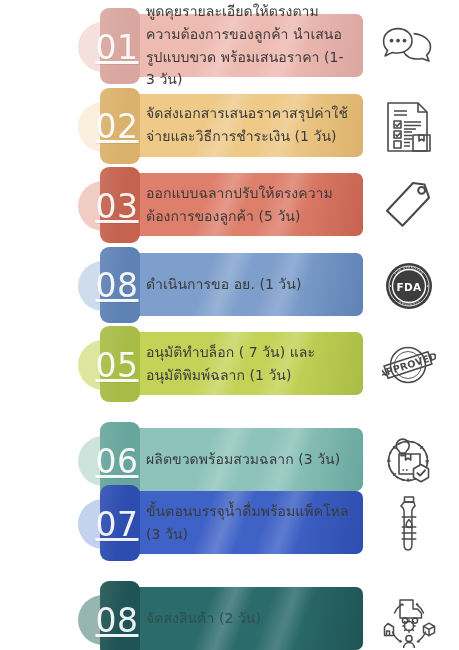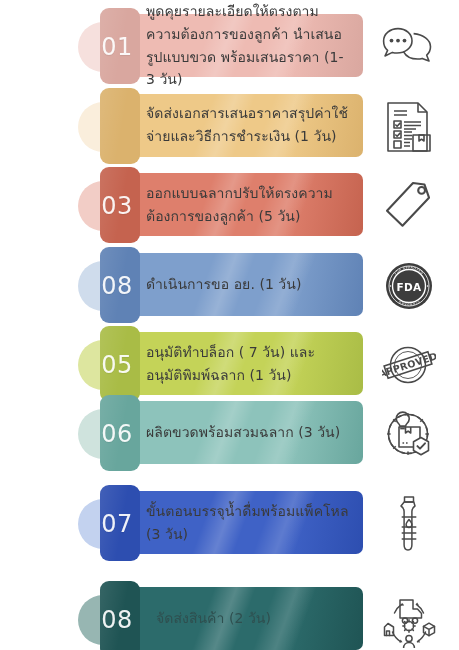--- a/index.html
+++ b/index.html
@@ -39,33 +39,34 @@
     border-radius:9px;
   }
   .tab .glint{
     position:absolute;inset:0;border-radius:9px;
     background:linear-gradient(100deg,rgba(255,255,255,.10) 0%,rgba(255,255,255,0) 55%);
   }
 
   .num{
     position:absolute;left:84px;top:14px;width:66px;height:50px;
     display:flex;align-items:center;justify-content:center;
-    font-size:24px;font-weight:400;letter-spacing:.5px;
+    font-size:33px;font-weight:400;letter-spacing:.5px;
     color:rgba(255,255,255,.92);
     text-shadow:0 1px 1px rgba(0,0,0,.07);
+    text-decoration:underline;
   }
 
   .txt{
     position:absolute;left:146px;top:6px;width:205px;height:63px;
     display:flex;align-items:center;
     font-size:14px;line-height:1.62;
     color:#3a3a3a;
     letter-spacing:.05px;
   }
-  .txt.dark{color:#2f4f4f;margin-left:10px;}
+  .txt.dark{color:#2f4f4f;}
 
   .icon{
     position:absolute;left:368px;top:8px;width:82px;height:62px;
     display:flex;align-items:center;justify-content:center;
   }
   .icon svg{display:block;}
 </style>
 </head>
 <body>
 
@@ -95,20 +96,21 @@
       </div>
   </div>
     <div class="step" style="top: 87.5px;">
     <div class="pill" style="background: rgb(250, 238, 220);"></div>
     <div class="panel" style="background: linear-gradient(100deg, rgb(238, 201, 136) 0%, rgb(238, 201, 136) 70%, rgb(219, 178, 109) 100%);">
         <div class="sheen"></div>
       </div>
     <div class="tab" style="background: rgb(219, 178, 109);">
         <div class="glint"></div>
       </div>
+    <div class="num">02</div>
     <div class="txt">จัดส่งเอกสารเสนอราคาสรุปค่าใช้จ่ายและวิธีการชำระเงิน  (1 วัน)</div>
     <div class="icon">
       <svg width="52" height="54" viewBox="0 0 52 54">
         <g fill="none" stroke="#4a4a4a" stroke-width="1.6" stroke-linejoin="round">
           <path d="M5 3h30l9 9v39H5z"></path>
           <path d="M35 3v9h9"></path>
           <path d="M11 11h13M11 15h13"></path>
           <rect x="11" y="21" width="7" height="7"></rect>
             <path d="M12.3 24.5l1.8 1.8 3.2-3.4"></path>
           <rect x="11" y="31" width="7" height="7"></rect>
@@ -186,21 +188,21 @@
           <circle cx="26" cy="25" r="17.5"></circle>
           <circle cx="26" cy="25" r="13.5" stroke-width="0.9"></circle>
         </g>
         <g transform="rotate(-18 26 25)">
           <rect x="3" y="18.5" width="46" height="13" fill="none" stroke="#4a4a4a" stroke-width="1.6"></rect>
           <text x="26" y="28.4" text-anchor="middle" font-family="DejaVu Sans, sans-serif" font-size="9.6" font-weight="bold" fill="#4a4a4a" letter-spacing="0.3">APPROVED</text>
         </g>
       </svg>
       </div>
   </div>
-    <div class="step" style="top: 395px;">
+    <div class="step" style="top: 422px;">
     <div class="pill" style="background: rgb(207, 227, 221);"></div>
     <div class="panel" style="background: linear-gradient(100deg, rgb(141, 195, 187) 0%, rgb(141, 195, 187) 70%, rgb(104, 166, 157) 100%);">
         <div class="sheen"></div>
       </div>
     <div class="tab" style="background: rgb(104, 166, 157);">
         <div class="glint"></div>
       </div>
     <div class="num">06</div>
     <div class="txt">ผลิตขวดพร้อมสวมฉลาก (3 วัน)</div>
     <div class="icon">

